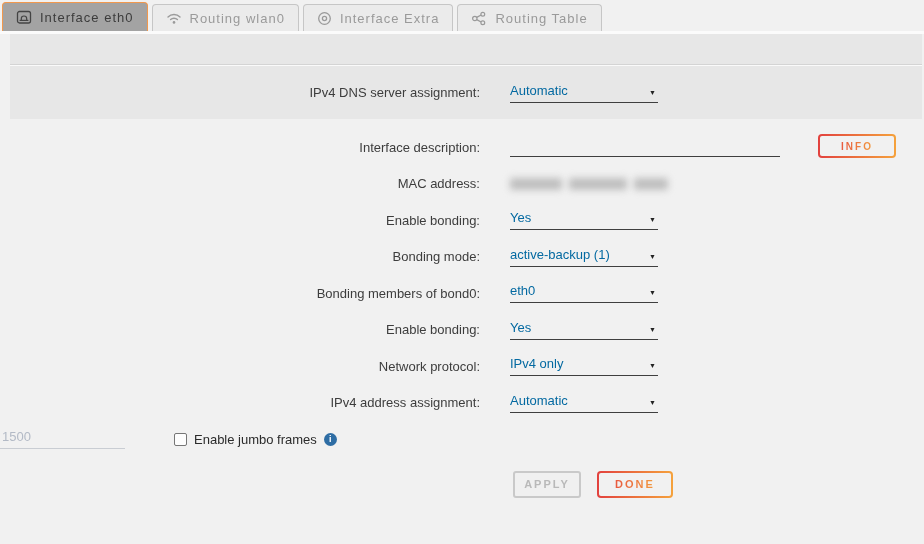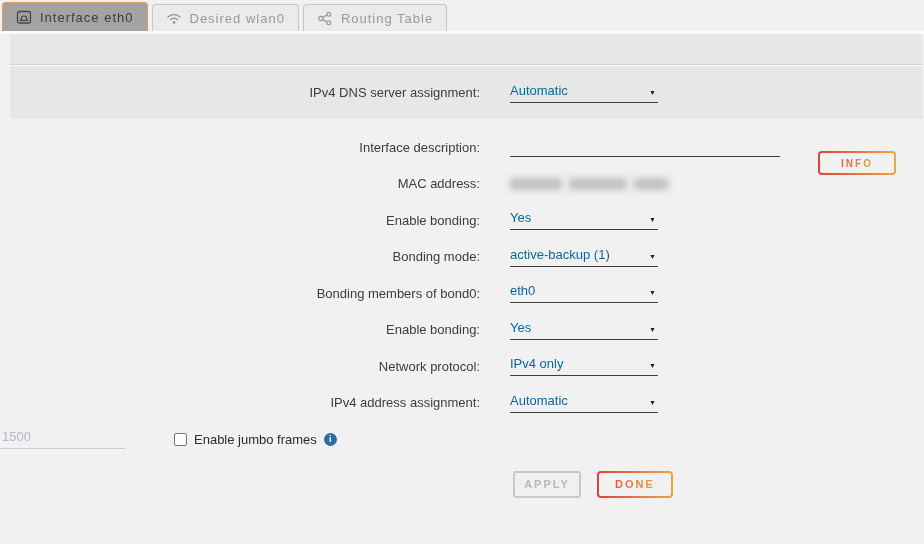--- a/index.html
+++ b/index.html
@@ -166,21 +166,21 @@
   }
   @supports (-webkit-background-clip: text) {
     .grad-inner span {
       background:linear-gradient(90deg,#e8593f,#f29a3e);
       -webkit-background-clip:text;
       background-clip:text;
       color:transparent;
     }
   }
   .done-inner { width:72px; height:23px; font-size:11px; }
-  .info-btn { position:absolute; right:28px; top:22px; }
+  .info-btn { position:absolute; right:28px; top:5px; }
   .info-inner { width:74px; height:20px; font-size:10px; }
 
   svg { display:block; }
 </style>
 </head>
 <body>
 
 <div class="tabbar">
   <div class="tab active">
     <span class="ticon">
@@ -193,21 +193,30 @@
     <span>Interface eth0</span>
   </div>
   <div class="tab">
     <span class="ticon">
       <svg width="16" height="14" viewBox="0 0 16 14">
         <path d="M2 6 a8.5 8.5 0 0 1 12 0" fill="none" stroke="#9a9a9a" stroke-width="1.4" stroke-linecap="round"></path>
         <path d="M4.6 8.6 a4.8 4.8 0 0 1 6.8 0" fill="none" stroke="#9a9a9a" stroke-width="1.4" stroke-linecap="round"></path>
         <circle cx="8" cy="11.4" r="1.3" fill="#9a9a9a"></circle>
       </svg>
     </span>
-    <span>Desired wlan0</span>
+    <span>Routing wlan0</span>
+  </div>
+  <div class="tab">
+    <span class="ticon">
+      <svg width="15" height="15" viewBox="0 0 15 15">
+        <circle cx="7.5" cy="7.5" r="5.8" fill="none" stroke="#9a9a9a" stroke-width="1.3"></circle>
+        <circle cx="7.5" cy="7.5" r="2.1" fill="none" stroke="#9a9a9a" stroke-width="1.3"></circle>
+      </svg>
+    </span>
+    <span>Interface Extra</span>
   </div>
   <div class="tab">
     <span class="ticon">
       <svg width="16" height="15" viewBox="0 0 16 15">
         <circle cx="3.8" cy="7.5" r="2.2" fill="none" stroke="#9a9a9a" stroke-width="1.2"></circle>
         <circle cx="11.8" cy="3.2" r="1.9" fill="none" stroke="#9a9a9a" stroke-width="1.2"></circle>
         <circle cx="11.8" cy="11.8" r="1.9" fill="none" stroke="#9a9a9a" stroke-width="1.2"></circle>
         <line x1="5.7" y1="6.4" x2="10.1" y2="4" stroke="#9a9a9a" stroke-width="1.2"></line>
         <line x1="5.7" y1="8.6" x2="10.1" y2="11" stroke="#9a9a9a" stroke-width="1.2"></line>
       </svg>

